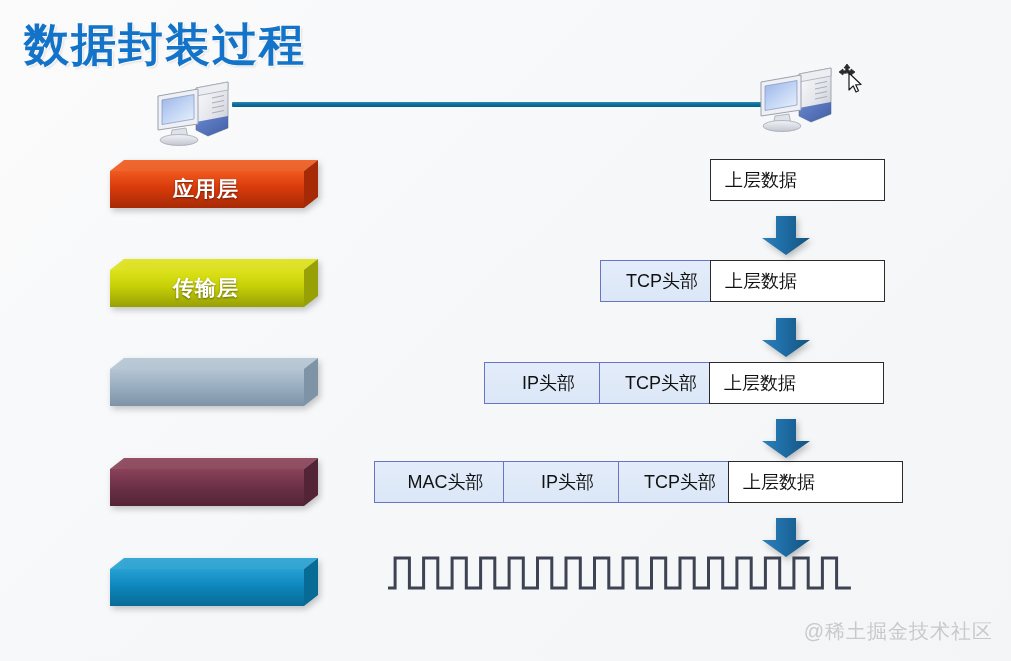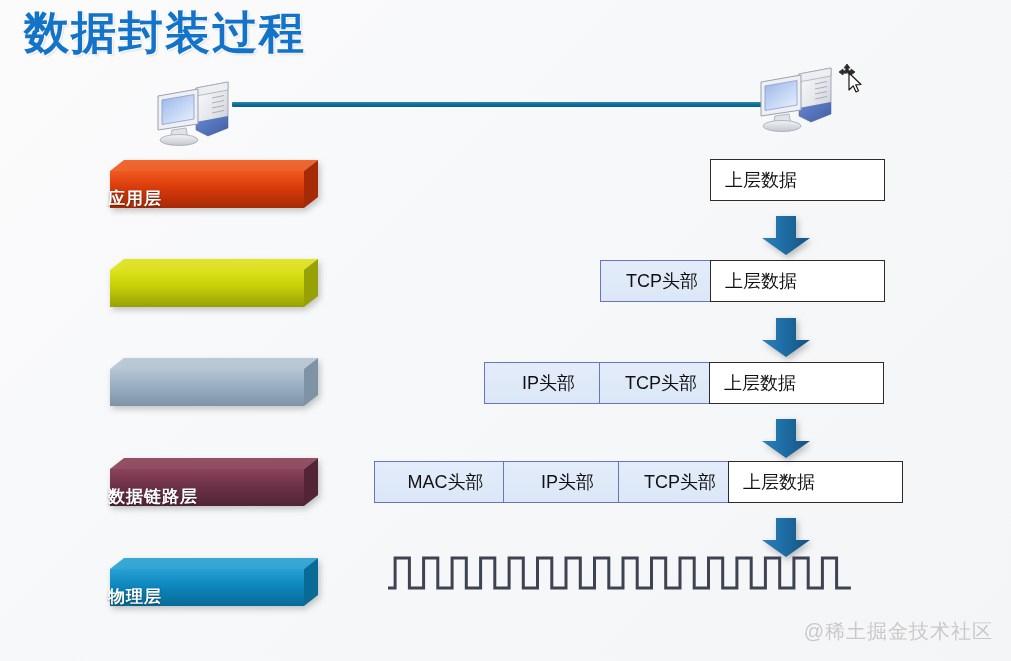--- a/index.html
+++ b/index.html
@@ -20,21 +20,21 @@
     position: absolute;
     left: 0; top: 0;
     width: 1011px;
     height: 661px;
   }
 
   
   #page-title {
     position: absolute;
     left: 24px;
-    top: 6px;
+    top: 18px;
     font-size: 45px;
     font-weight: bold;
     color: #1273c8;
     letter-spacing: 2px;
     text-shadow: 1px 1px 0 rgba(255,255,255,0.8), 2px 2px 2px rgba(0,0,0,0.10);
     white-space: nowrap;
     line-height: 54px;
   }
 
   
@@ -76,24 +76,24 @@
   .layer-prism .prism-svg {
     position: absolute;
     left: 0; top: 0;
     width: 212px;
     height: 52px;
     filter: drop-shadow(2px 3px 3px rgba(0,0,0,0.22));
   }
   .layer-label {
     position: absolute;
     left: 0;
-    top: 29px;
+    top: 17px;
     width: 196px;
-    text-align: left;
-    font-size: 17px;
+    text-align: center;
+    font-size: 21px;
     font-weight: bold;
     color: #ffffff;
     text-shadow: 0 1px 2px rgba(0,0,0,0.45);
     letter-spacing: 1px;
     pointer-events: none;
   }
 
   
   .pdu-row {
     position: absolute;
@@ -254,20 +254,21 @@
             <linearGradient id="lg1" x1="0" y1="0" x2="0" y2="1">
               <stop offset="0%" stop-color="#dde31a"></stop>
               <stop offset="45%" stop-color="#c6cf06"></stop>
               <stop offset="100%" stop-color="#97a004"></stop>
             </linearGradient>
           </defs>
           <path d="M2 13 L196 13 L196 50 L2 50 Z" fill="url(#lg1)"></path>
           <path d="M2 13 L16 2 L210 2 L196 13 Z" fill="#dde31a" opacity="0.92"></path>
           <path d="M196 13 L210 2 L210 39 L196 50 Z" fill="#97a004"></path>
         </svg>
+        <div class="layer-label">传输层</div>
       </div>
       <div class="layer-prism" style="top: 356px;">
         <svg class="prism-svg" viewBox="0 0 212 52">
           <defs>
             <linearGradient id="lg2" x1="0" y1="0" x2="0" y2="1">
               <stop offset="0%" stop-color="#b5c5d4"></stop>
               <stop offset="45%" stop-color="#9aafc2"></stop>
               <stop offset="100%" stop-color="#7e93a6"></stop>
             </linearGradient>
           </defs>
@@ -282,36 +283,34 @@
             <linearGradient id="lg3" x1="0" y1="0" x2="0" y2="1">
               <stop offset="0%" stop-color="#8a4259"></stop>
               <stop offset="45%" stop-color="#6e3248"></stop>
               <stop offset="100%" stop-color="#522435"></stop>
             </linearGradient>
           </defs>
           <path d="M2 13 L196 13 L196 50 L2 50 Z" fill="url(#lg3)"></path>
           <path d="M2 13 L16 2 L210 2 L196 13 Z" fill="#8a4259" opacity="0.92"></path>
           <path d="M196 13 L210 2 L210 39 L196 50 Z" fill="#522435"></path>
         </svg>
-        <div class="layer-label">数据链路层</div>
       </div>
       <div class="layer-prism" style="top: 556px;">
         <svg class="prism-svg" viewBox="0 0 212 52">
           <defs>
             <linearGradient id="lg4" x1="0" y1="0" x2="0" y2="1">
               <stop offset="0%" stop-color="#27a1d4"></stop>
               <stop offset="45%" stop-color="#0d87bd"></stop>
               <stop offset="100%" stop-color="#086b96"></stop>
             </linearGradient>
           </defs>
           <path d="M2 13 L196 13 L196 50 L2 50 Z" fill="url(#lg4)"></path>
           <path d="M2 13 L16 2 L210 2 L196 13 Z" fill="#27a1d4" opacity="0.92"></path>
           <path d="M196 13 L210 2 L210 39 L196 50 Z" fill="#086b96"></path>
         </svg>
-        <div class="layer-label">物理层</div>
       </div>
     </div>
 
   <div id="pdu-container">
       <div class="pdu-row" style="top: 159px; left: 710px;">
         <div class="pdu-cell payload" style="width: 175px;">上层数据</div>
       </div>
       <div class="pdu-row" style="top: 260px; left: 600px;">
         <div class="pdu-cell header" style="width: 111px;">TCP头部</div>
         <div class="pdu-cell payload" style="width: 175px;">上层数据</div>

